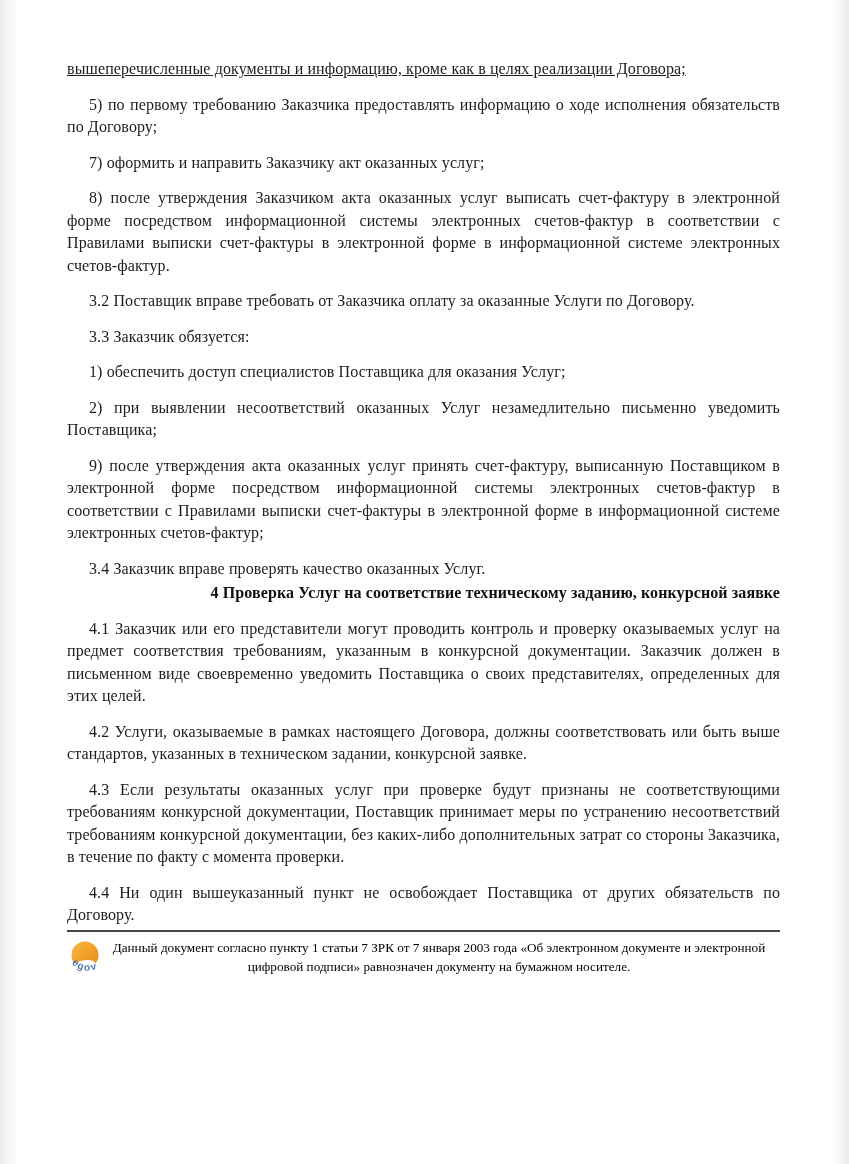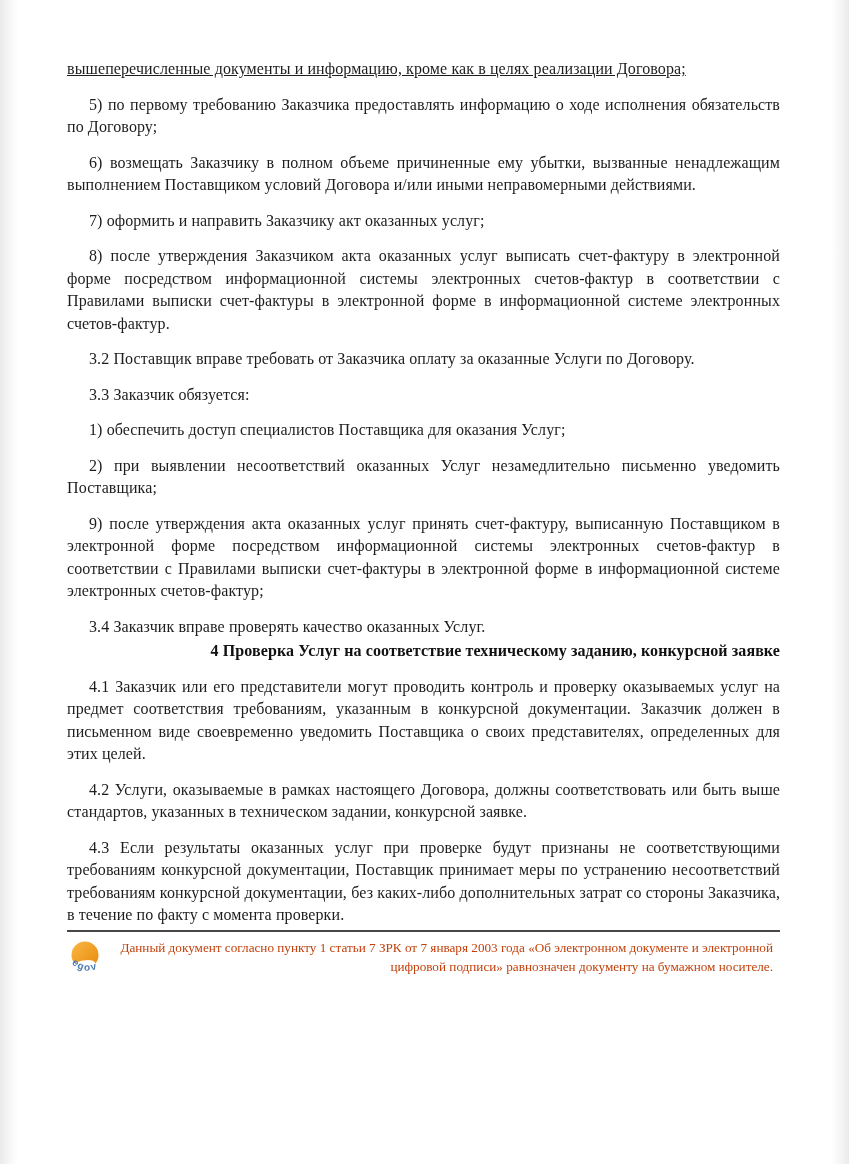--- a/index.html
+++ b/index.html
@@ -74,48 +74,48 @@
   }
   .egov-icon {
     flex: 0 0 auto;
     width: 36px;
     height: 42px;
     margin: 2px 2px 0 0;
   }
   .footer-note {
     font-size: 13.2px;
     line-height: 19px;
-    color: #c2410c;
+    color: #000000;
     max-width: 668px;
-    text-align: right;
+    text-align: center;
   }
 </style>
 </head>
 <body>
 
 <div class="edge edge-left"></div>
 <div class="edge edge-right"></div>
 
 <div class="page">
   <div class="doc">
     <p class="continuation">вышеперечисленные документы и информацию, кроме как в целях реализации Договора;</p>
     <p>5) по первому требованию Заказчика предоставлять информацию о ходе исполнения обязательств по Договору;</p>
-    <p>6) возмещать Заказчику в полном объеме причиненные ему убытки, вызванные ненадлежащим выполнением Поставщиком условий Договора и/или иными неправомерными действиями.</p>
     <p>7) оформить и направить Заказчику акт оказанных услуг;</p>
     <p>8) после утверждения Заказчиком акта оказанных услуг выписать счет-фактуру в электронной форме посредством информационной системы электронных счетов-фактур в соответствии с Правилами выписки счет-фактуры в электронной форме в информационной системе электронных счетов-фактур.</p>
     <p>3.2 Поставщик вправе требовать от Заказчика оплату за оказанные Услуги по Договору.</p>
     <p>3.3 Заказчик обязуется:</p>
     <p>1) обеспечить доступ специалистов Поставщика для оказания Услуг;</p>
     <p>2) при выявлении несоответствий оказанных Услуг незамедлительно письменно уведомить Поставщика;</p>
     <p>9) после утверждения акта оказанных услуг принять счет-фактуру, выписанную Поставщиком в электронной форме посредством информационной системы электронных счетов-фактур в соответствии с Правилами выписки счет-фактуры в электронной форме в информационной системе электронных счетов-фактур;</p>
     <p>3.4 Заказчик вправе проверять качество оказанных Услуг.</p>
     <p class="heading">4 Проверка Услуг на соответствие техническому заданию, конкурсной заявке</p>
     <p>4.1 Заказчик или его представители могут проводить контроль и проверку оказываемых услуг на предмет соответствия требованиям, указанным в конкурсной документации. Заказчик должен в письменном виде своевременно уведомить Поставщика о своих представителях, определенных для этих целей.</p>
     <p>4.2 Услуги, оказываемые в рамках настоящего Договора, должны соответствовать или быть выше стандартов, указанных в техническом задании, конкурсной заявке.</p>
     <p>4.3 Если результаты оказанных услуг при проверке будут признаны не соответствующими требованиям конкурсной документации, Поставщик принимает меры по устранению несоответствий требованиям конкурсной документации, без каких-либо дополнительных затрат со стороны Заказчика, в течение по факту с момента проверки.</p>
+    <p>4.4 Ни один вышеуказанный пункт не освобождает Поставщика от других обязательств по Договору.</p>
   </div>
 
   <hr class="footer-divider">
 
   <div class="footer-row">
     <span class="egov-icon">
       <svg width="36" height="42" viewBox="0 0 36 42" xmlns="http://www.w3.org/2000/svg">
         <defs>
           <linearGradient id="og" x1="0" y1="0" x2="1" y2="1">
             <stop offset="0" stop-color="#f9b844"></stop>

